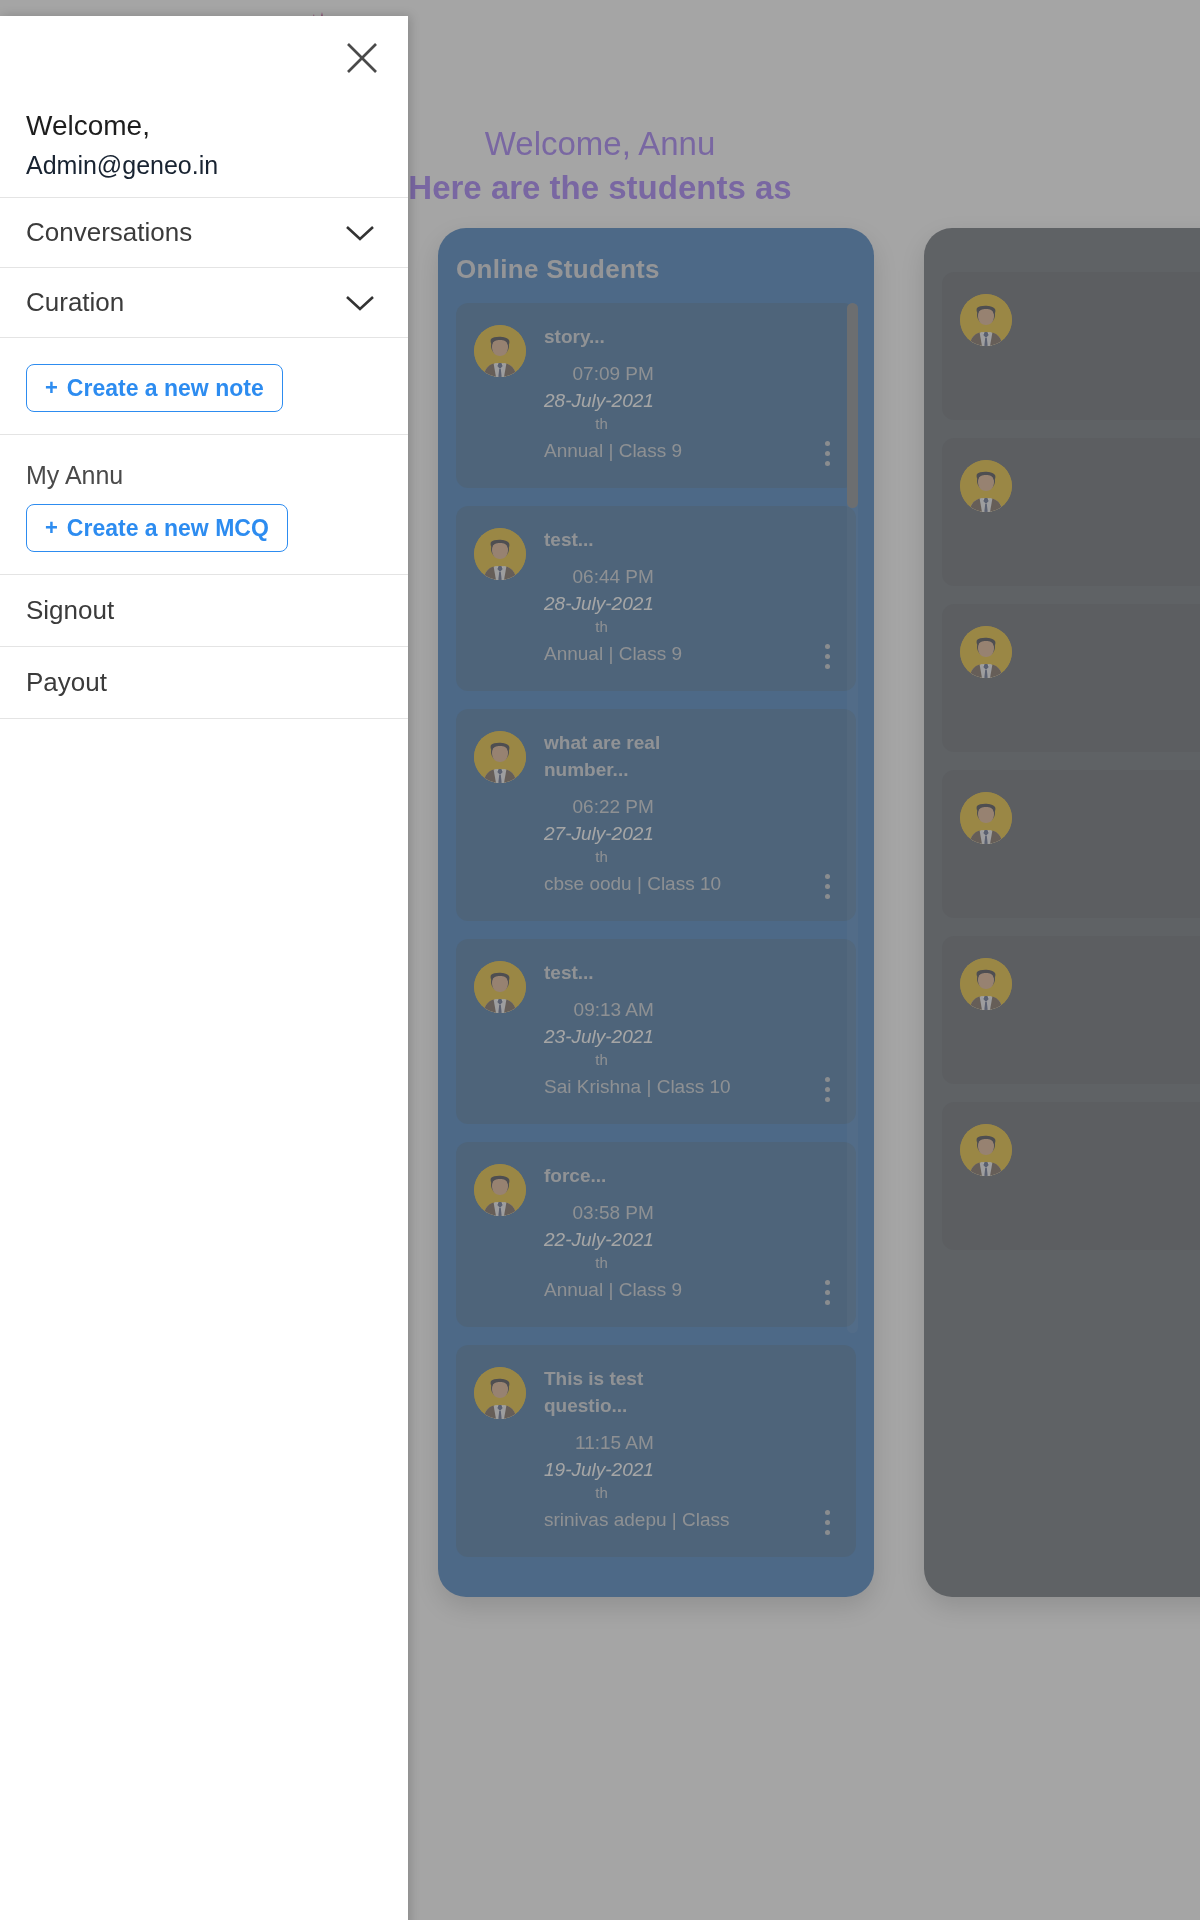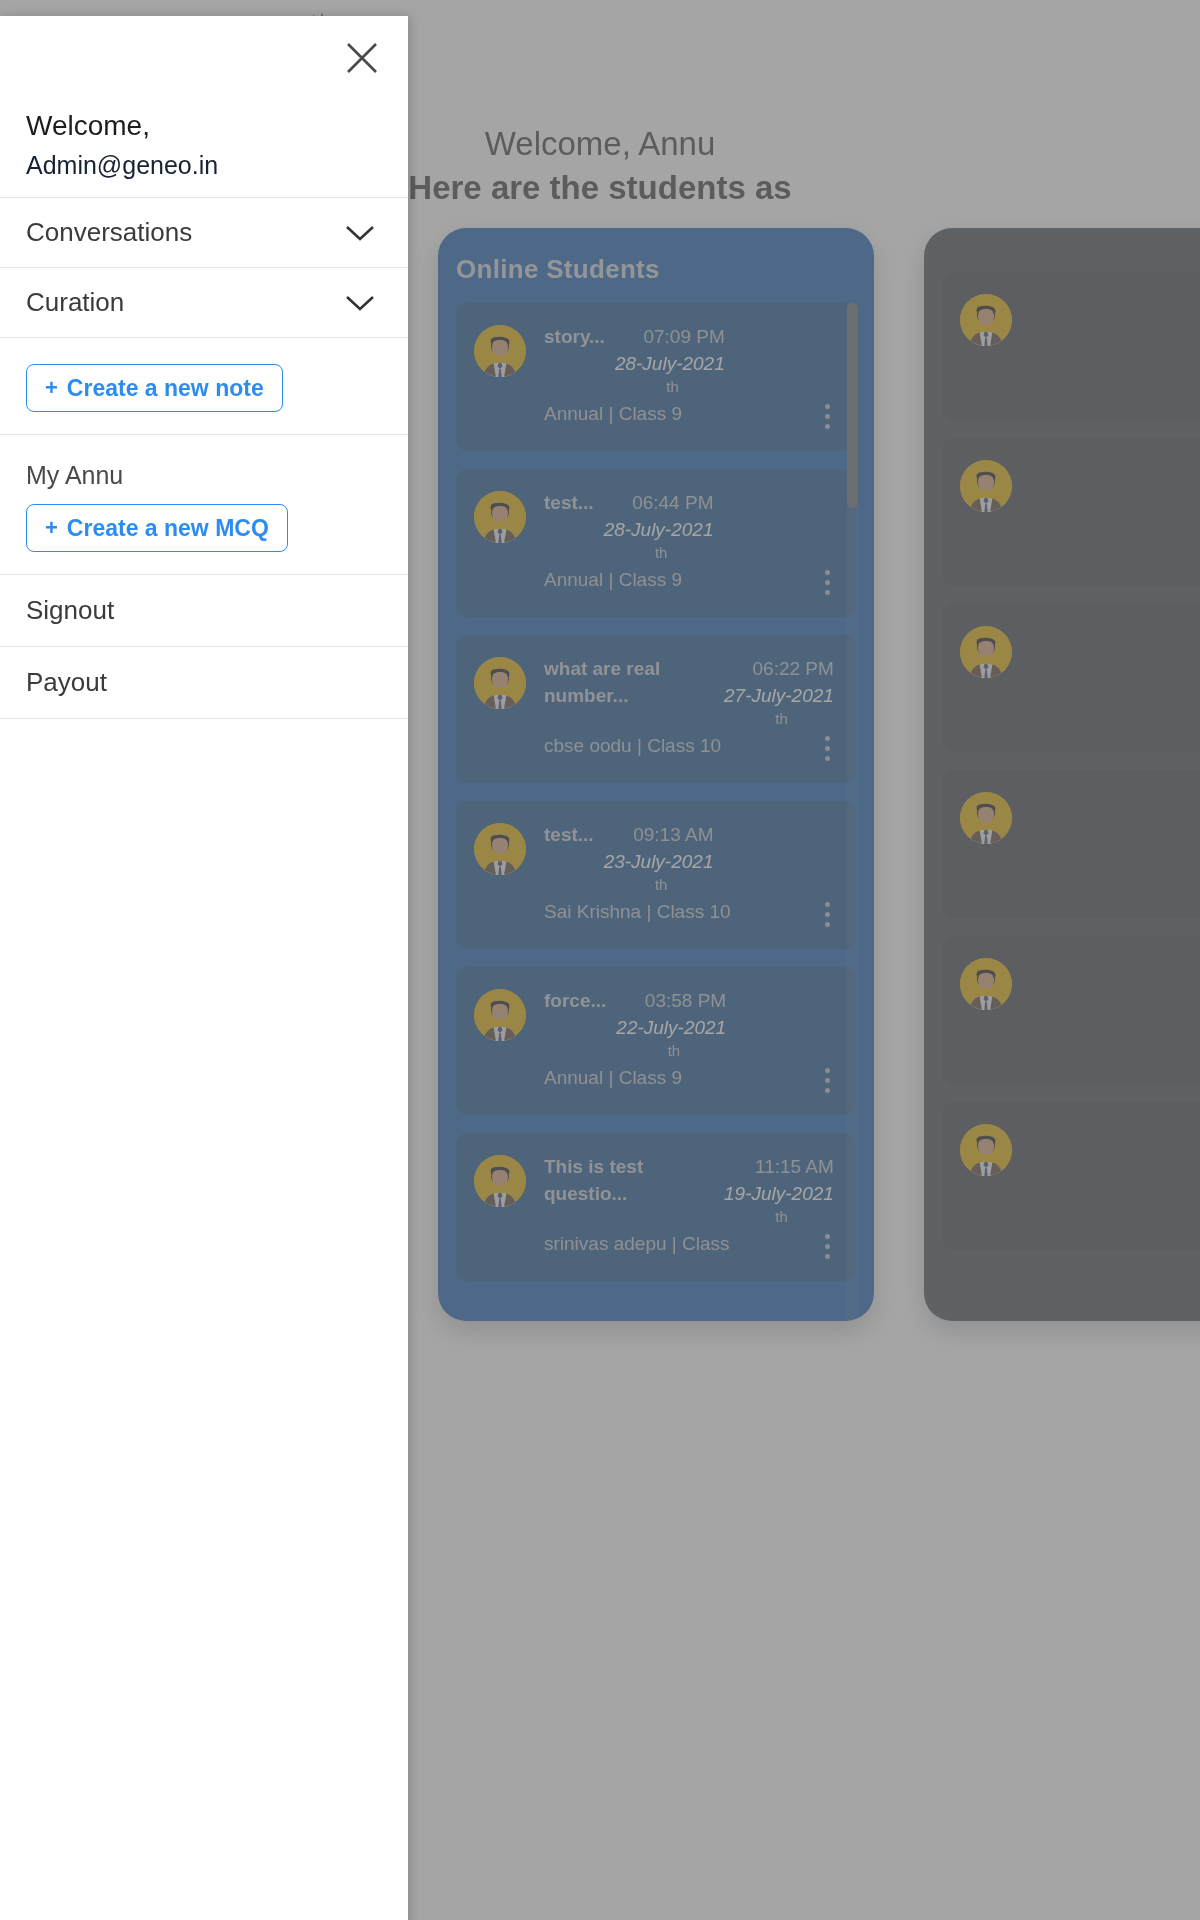--- a/index.html
+++ b/index.html
@@ -32,21 +32,21 @@
   .logo-word .cap { font-size: 52px; }
   .logo-word .small { font-size: 40px; }
   .logo-mark { position: relative; width: 96px; height: 74px; margin-left: 2px; margin-bottom: 2px; }
   .logo-tag {
     font-size: 15.5px; font-weight: 700; color: #111; letter-spacing: 1.2px;
     margin-top: 3px; margin-left: 38px;
   }
 
   .welcome-block {
     position: absolute; top: 122px; left: 0; width: 1200px; text-align: center;
-    color: #404040;
+    color: #8b5cf6;
   }
   .welcome-line1 { font-size: 33px; line-height: 44px; font-weight: 400; }
   .welcome-line2 { font-size: 33px; line-height: 44px; font-weight: 700; }
 
   
   .rail { position: absolute; top: 228px; left: 438px; display: flex; gap: 50px; }
 
   .panel {
     width: 436px; border-radius: 28px; padding: 26px 18px 22px 18px;
     box-shadow: 0 10px 26px rgba(0,0,0,0.22);
@@ -70,21 +70,21 @@
   .panel.dark  .student-card { background: #3f464e; }
 
   .sc-row { display: flex; align-items: flex-start; }
   .avatar {
     width: 52px; height: 52px; border-radius: 50%; background: #e3b005;
     flex: 0 0 52px; overflow: hidden; position: relative; margin-top: 2px;
   }
   .avatar svg { display: block; width: 52px; height: 52px; }
 
   .sc-main { flex: 1; padding-left: 18px; position: relative; }
-  .sc-head { display: flex; justify-content: flex-start; align-items: flex-start; gap: 10px; }
+  .sc-head { display: flex; justify-content: flex-end; align-items: flex-start; gap: 10px; flex-direction: column; }
   .sc-title {
     font-size: 19px; font-weight: 700; color: #c9ced4; line-height: 27px;
     max-width: 170px;
   }
   .sc-meta { text-align: right; }
   .sc-time { font-size: 19px; color: #c2c8cf; line-height: 27px; white-space: nowrap; }
   .sc-date { font-size: 19px; color: #ffffff; line-height: 27px; white-space: nowrap; font-style: italic; }
   .sc-ord { font-size: 15px; color: #c2c8cf; line-height: 19px; display:block; margin-right: 46px; }
   .sc-foot { display: flex; justify-content: space-between; margin-top: 4px; }
   .sc-class { font-size: 19px; color: #c2c8cf; line-height: 27px; }

